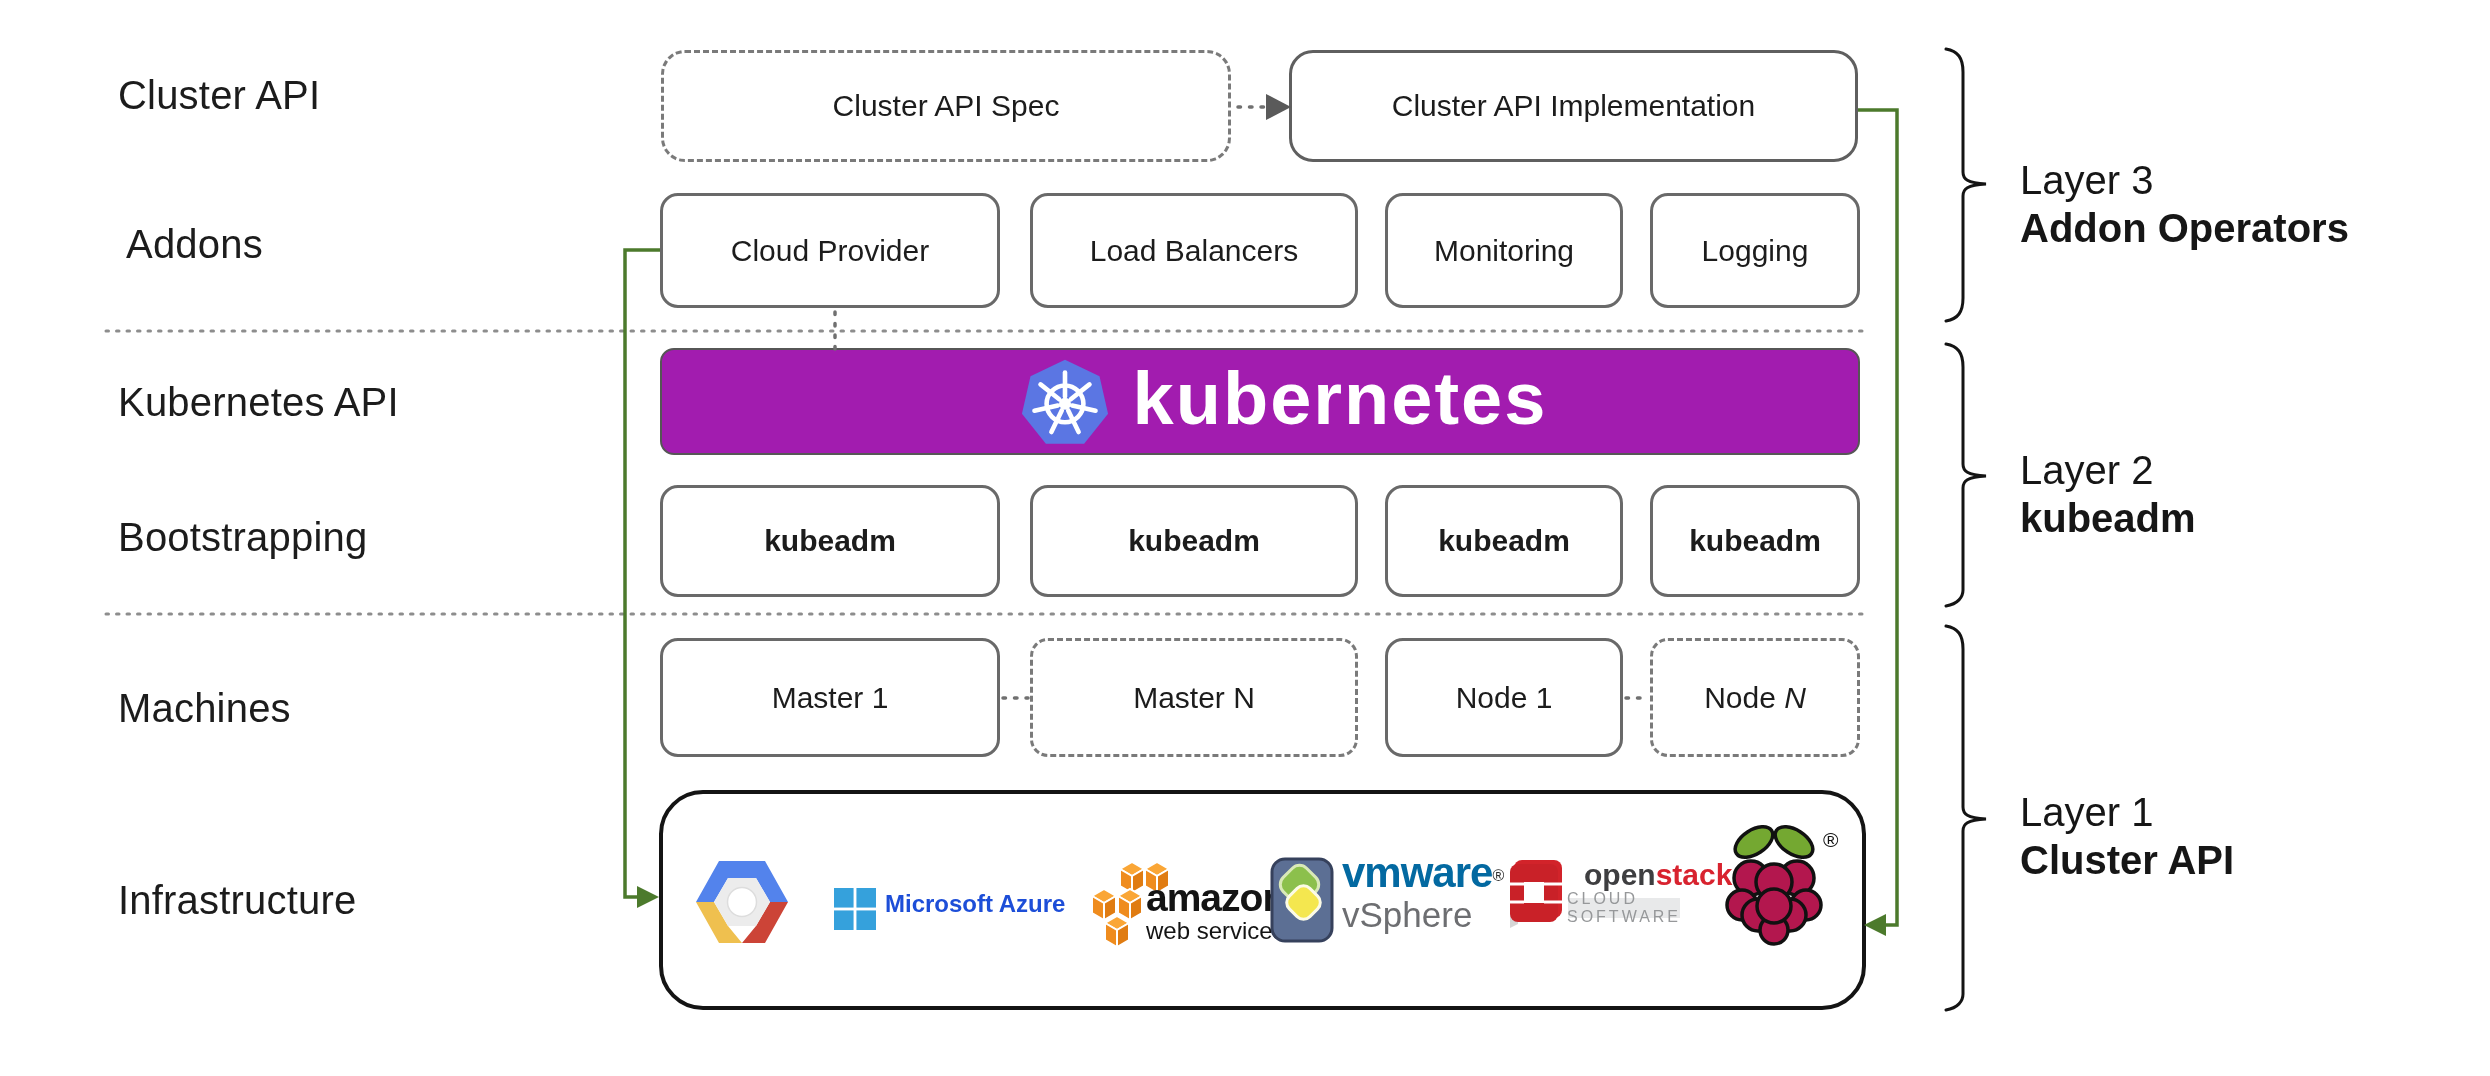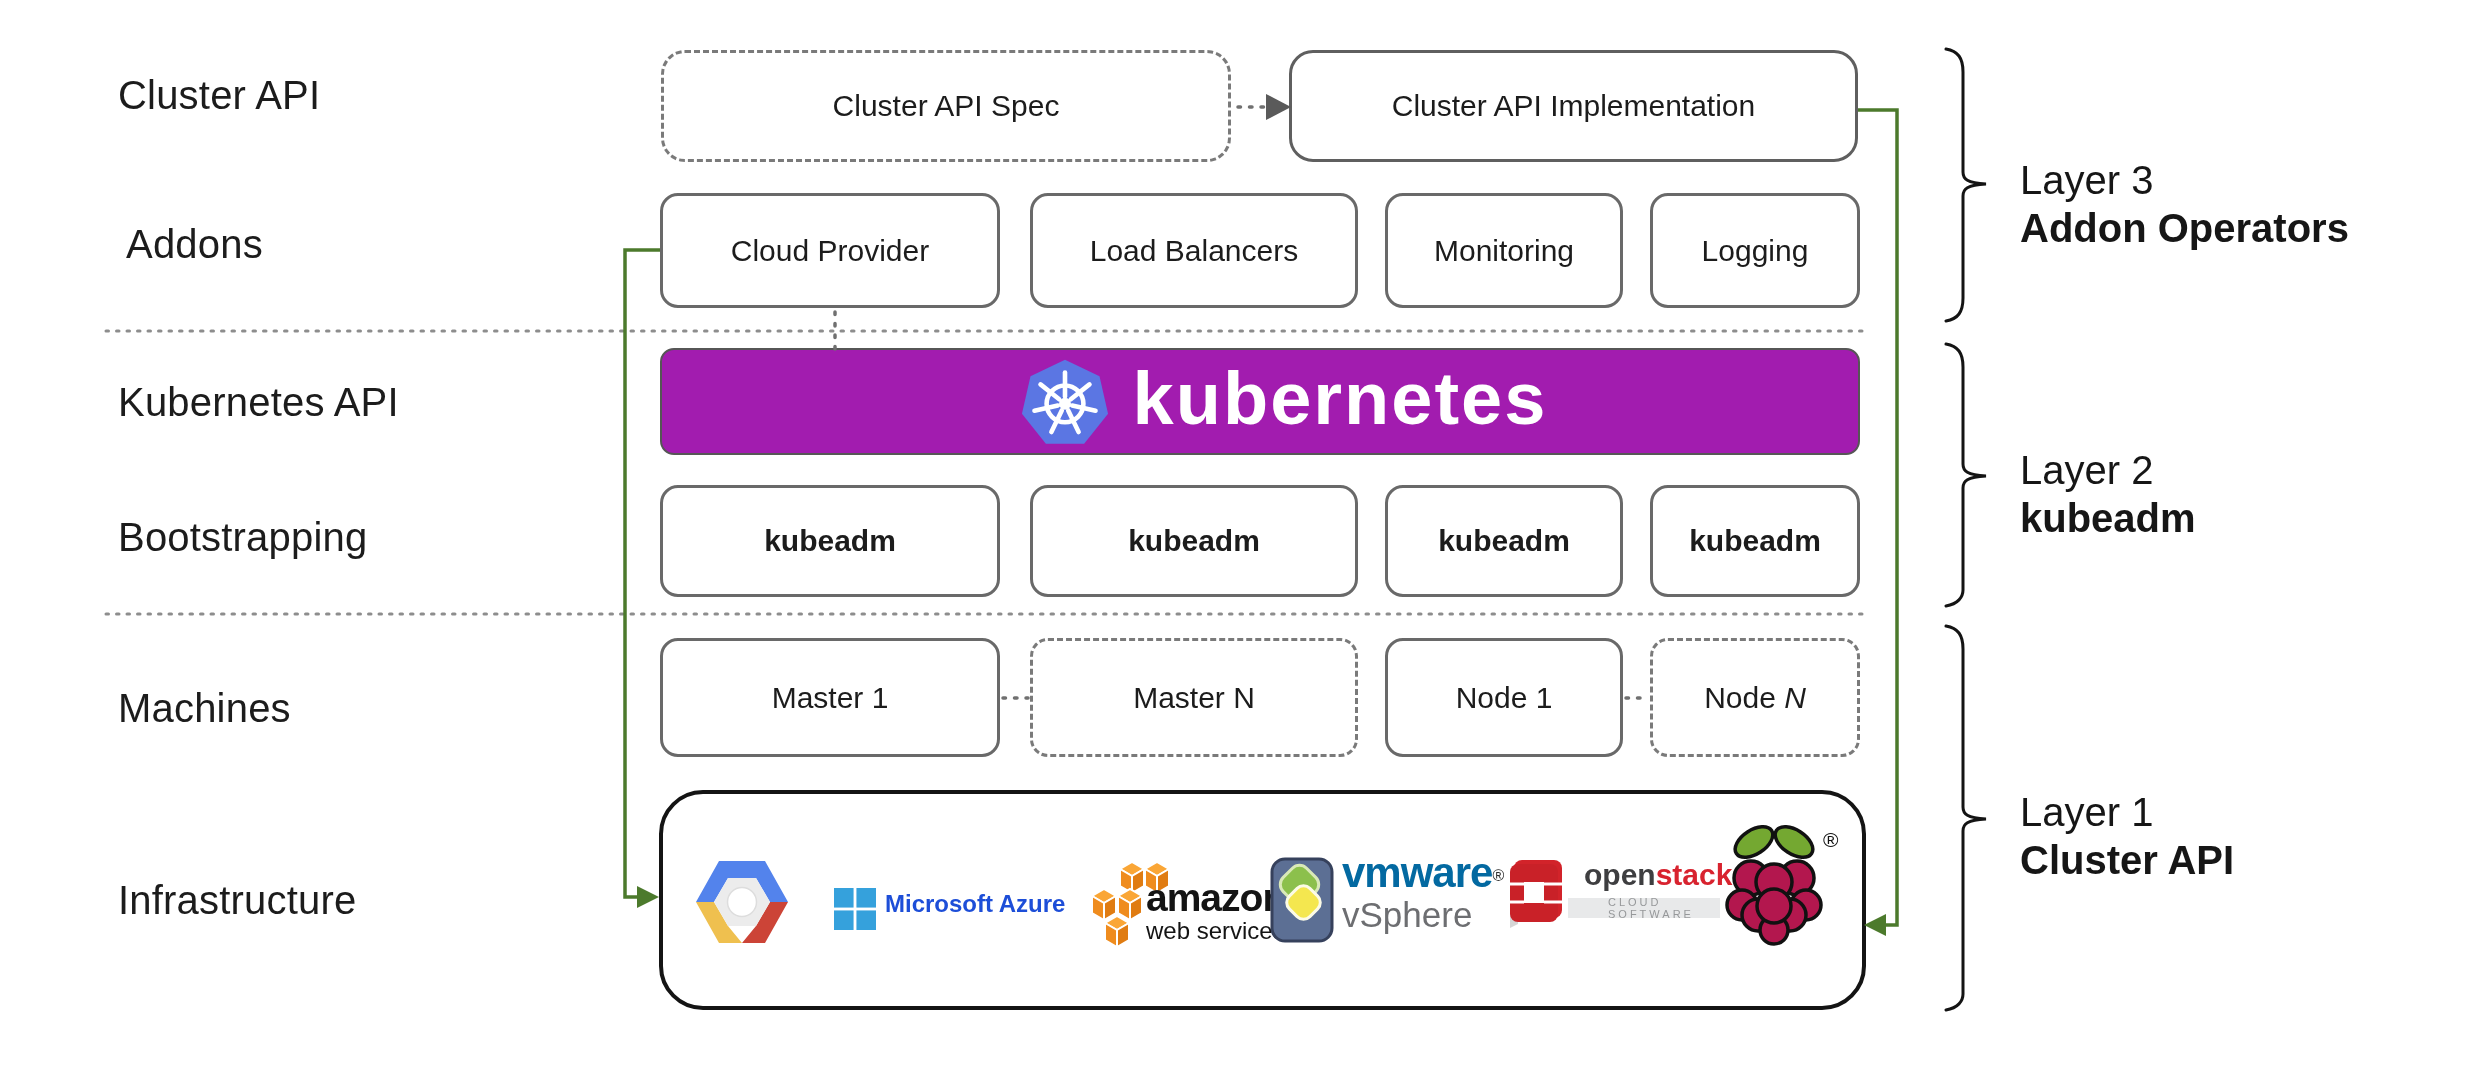--- a/index.html
+++ b/index.html
@@ -60,21 +60,21 @@
   .vmware-text{position:absolute;left:679px;top:58px;line-height:1;white-space:nowrap;}
   .vm-line1{font-size:42px;font-weight:bold;color:#0369a1;letter-spacing:-1px;}
   .vm-reg{font-size:16px;color:#2d2d2d;vertical-align:super;}
   .vm-line2{font-size:35px;color:#6d6e71;margin-top:3px;}
   .os-text{position:absolute;left:905px;top:66px;line-height:1;white-space:nowrap;margin-left:16px;}
   .os-open{font-size:30px;font-weight:600;color:#3e3e40;}
   .os-stack{font-size:30px;font-weight:600;color:#d8232f;}
   .os-tm{font-size:12px;color:#d8232f;vertical-align:super;}
   .os-sub{
     position:absolute;left:905px;top:104px;width:112px;height:20px;background:#e8e9ea;
-    font-size:11px;letter-spacing:3px;color:#96989a;display:flex;align-items:center;justify-content:center;padding-left:40px;
+    font-size:16px;letter-spacing:3px;color:#96989a;display:flex;align-items:center;justify-content:center;
   }
   .rpi-reg{position:absolute;left:1160px;top:34px;font-size:21px;color:#111;}
   .nowrap{white-space:nowrap;}
   .it{font-style:italic;}
 </style>
 </head>
 <body>
 
 <div class="canvas">
 

